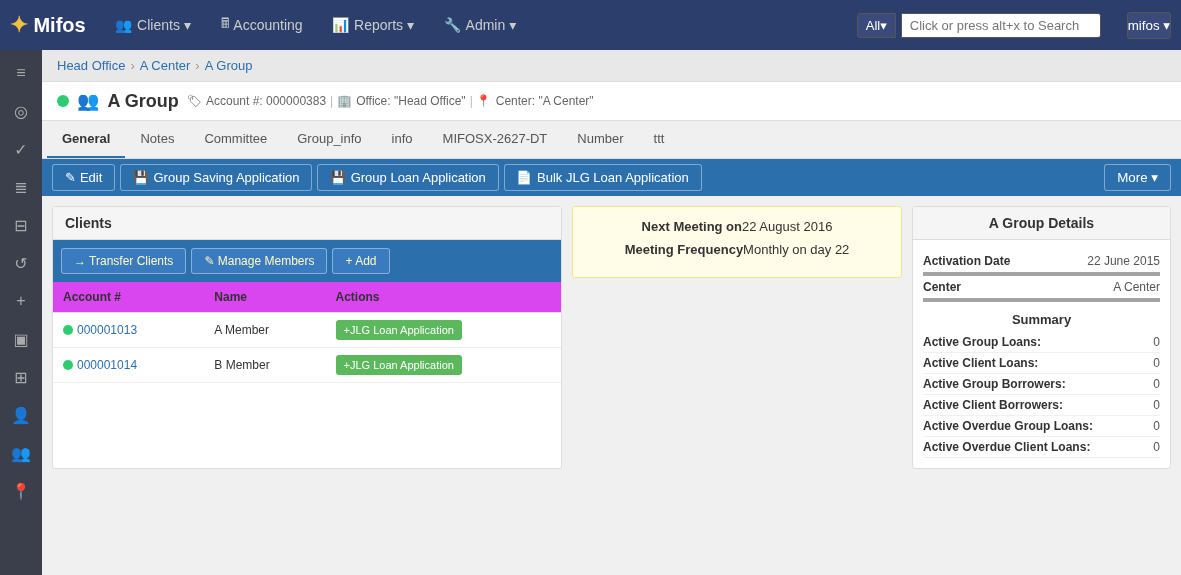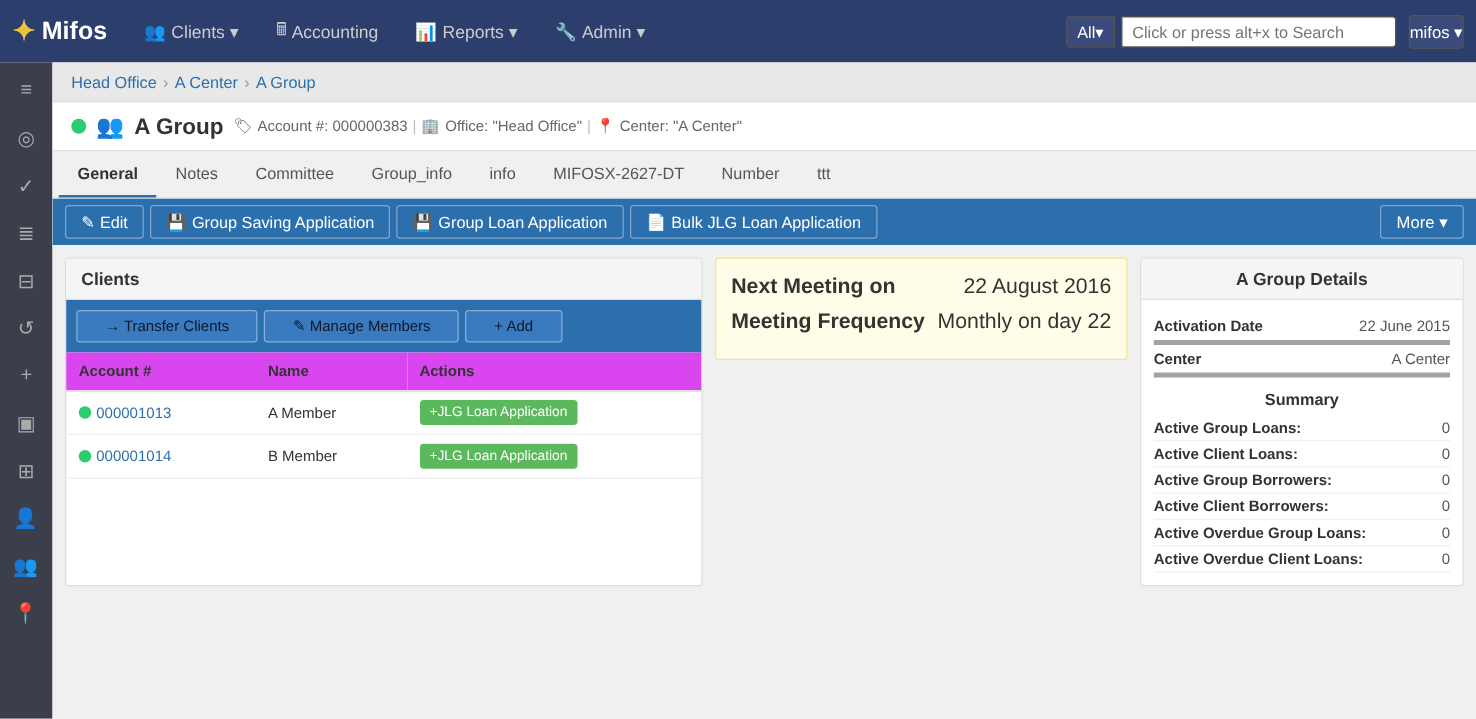--- a/index.html
+++ b/index.html
@@ -47,36 +47,36 @@
     .search-all-btn {
       background: #3a4a7a;
       border: 1px solid #555;
       color: white;
       padding: 4px 8px;
       border-radius: 3px 0 0 3px;
       cursor: pointer;
       font-size: 13px;
     }
     .search-input {
-      width: 220px;
+      width: 200px;
       padding: 4px 8px;
       border: 1px solid #555;
       background: white;
       font-size: 13px;
       border-radius: 0 3px 3px 0;
       outline: none;
     }
     .user-btn {
       background: #3a4a7a;
       border: 1px solid #555;
       color: white;
       padding: 5px 0;
       border-radius: 3px;
       cursor: pointer;
-      margin-left: 0;
+      margin-left: 16px;
     }
 
     
     .layout {
       display: flex;
       height: calc(100vh - 50px);
     }
     .sidebar {
       width: 42px;
       background: #3a3f4b;
@@ -218,22 +218,22 @@
     }
     .client-actions {
       display: flex;
       gap: 5px;
       padding: 8px;
       background: #2c6fad;
     }
     .client-action-btn {
       background: #3a7bbf;
       border: 1px solid rgba(255,255,255,0.4);
-      color: #0f172a;
-      padding: 5px 22px;
+      color: #fef9c3;
+      padding: 5px 12px;
       border-radius: 3px;
       cursor: pointer;
       font-size: 12px;
       display: flex;
       align-items: center;
       gap: 3px;
     }
 
     
     .data-table {
@@ -283,23 +283,23 @@
     .meeting-panel {
       flex: 0 0 330px;
       background: #fffde7;
       border: 1px solid #f0e68c;
       border-radius: 3px;
       padding: 12px;
       align-self: flex-start;
     }
     .meeting-row {
       display: flex;
-      justify-content: space-between;
+      justify-content: center;
       margin-bottom: 8px;
-      font-size: 17px;
+      font-size: 13px;
     }
     .meeting-label { font-weight: bold; color: #333; }
     .meeting-value { color: #333; }
 
     
     .details-panel {
       flex: 1;
       background: white;
       border: 1px solid #ddd;
       border-radius: 3px;

